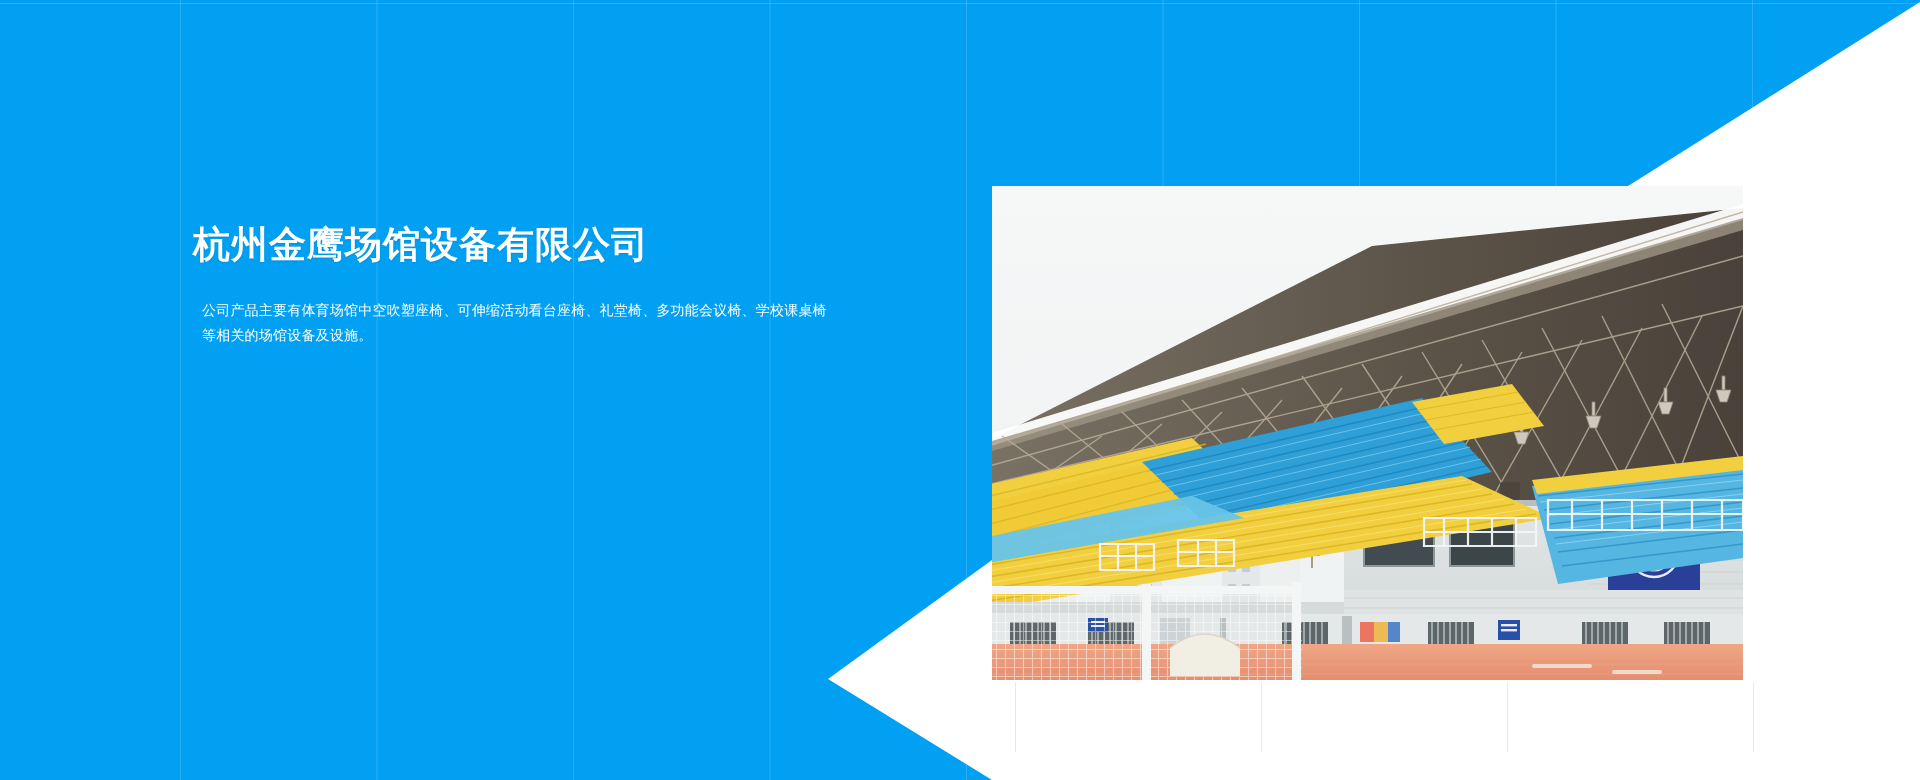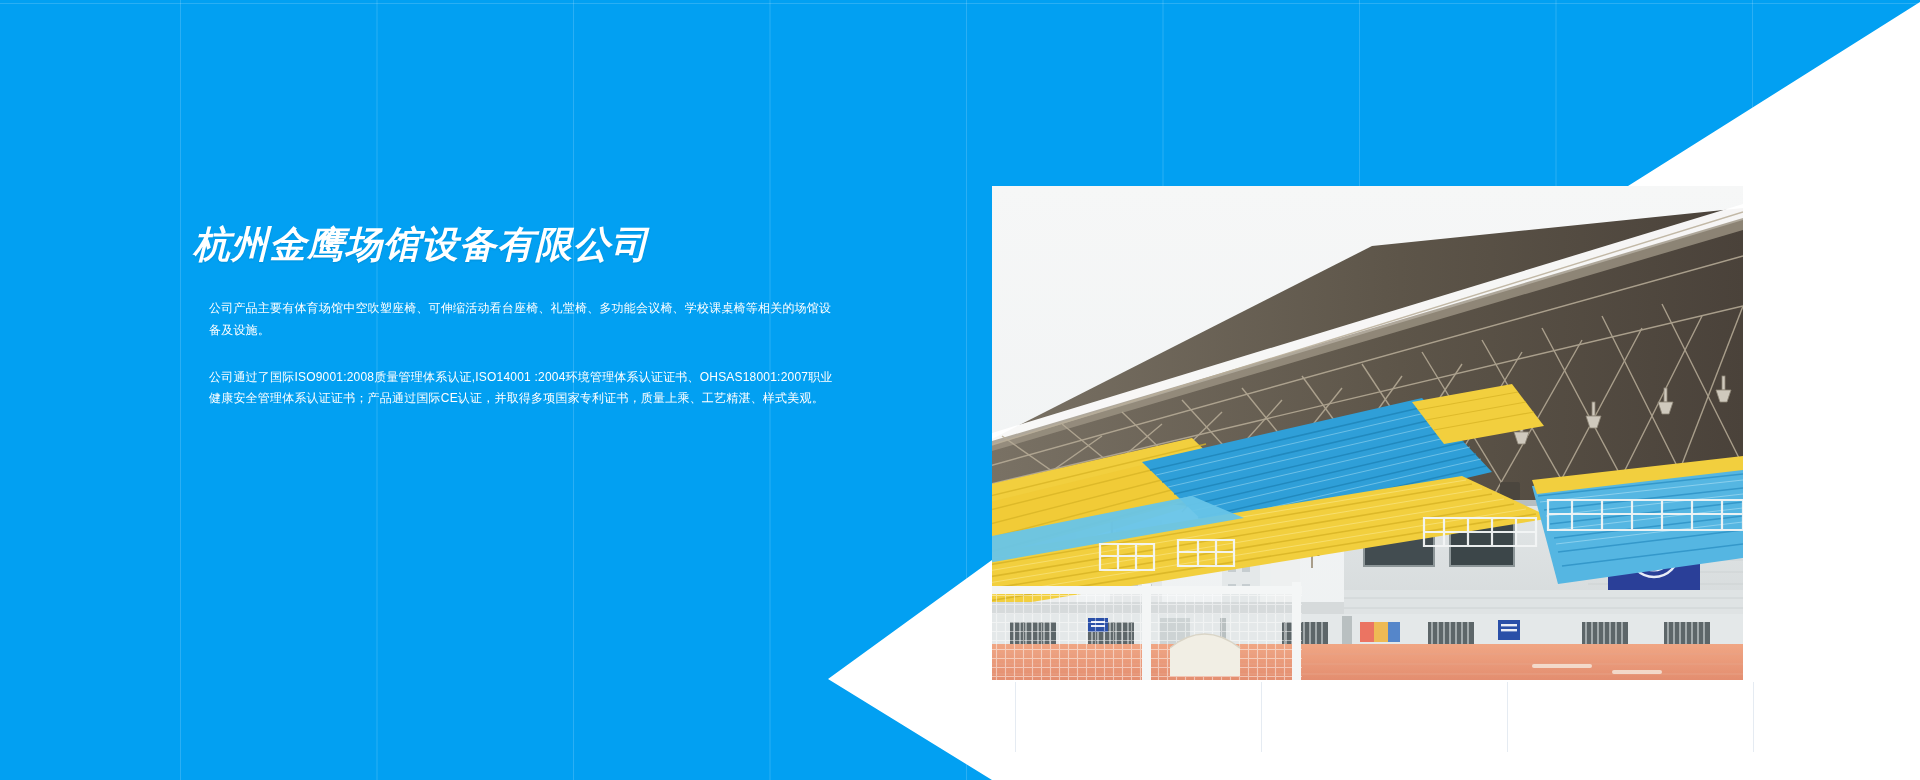--- a/index.html
+++ b/index.html
@@ -77,26 +77,25 @@
     width: 640px;
     color: #ffffff;
   }
   .title {
     font-size: 37px;
     font-weight: bold;
     letter-spacing: 1px;
     line-height: 1.25;
     margin: 0 0 30px 0;
     text-shadow: 0 1px 2px rgba(0,0,0,0.10);
-    font-style: italic;
   }
   .para {
-    font-size: 12px;
+    font-size: 14px;
     line-height: 1.78;
-    margin: 0 0 26px 16px;
+    margin: 0 0 26px 9px;
     letter-spacing: 0.2px;
   }
   .para:last-child { margin-bottom: 0; }
 
   
   .photo {
     position: absolute;
     left: 992px;
     top: 186px;
     width: 751px;
@@ -112,21 +111,20 @@
 <div id="stage">
 
   <div class="bg-blue"></div>
   <div class="grid-blue"></div>
   <div class="grid-blue-top"></div>
   <div class="grid-white"></div>
 
   <div class="copy">
     <h1 class="title">杭州金鹰场馆设备有限公司</h1>
     <p class="para">公司产品主要有体育场馆中空吹塑座椅、可伸缩活动看台座椅、礼堂椅、多功能会议椅、学校课桌椅等相关的场馆设备及设施。</p>
-    <p class="para">公司通过了国际ISO9001:2008质量管理体系认证,ISO14001      :2004环境管理体系认证证书、OHSAS18001:2007职业健康安全管理体系认证证书；产品通过国际CE认证，并取得多项国家专利证书，质量上乘、工艺精湛、样式美观。</p>
   </div>
 
   <div class="photo">
     <svg width="751" height="494" viewBox="0 0 751 494" xmlns="http://www.w3.org/2000/svg">
       <defs>
         <linearGradient id="skyg" x1="0" y1="0" x2="0" y2="1">
           <stop offset="0%" stop-color="#f6f7f7"></stop>
           <stop offset="100%" stop-color="#eef1f2"></stop>
         </linearGradient>
         <linearGradient id="roofg" x1="0" y1="0" x2="1" y2="0">

